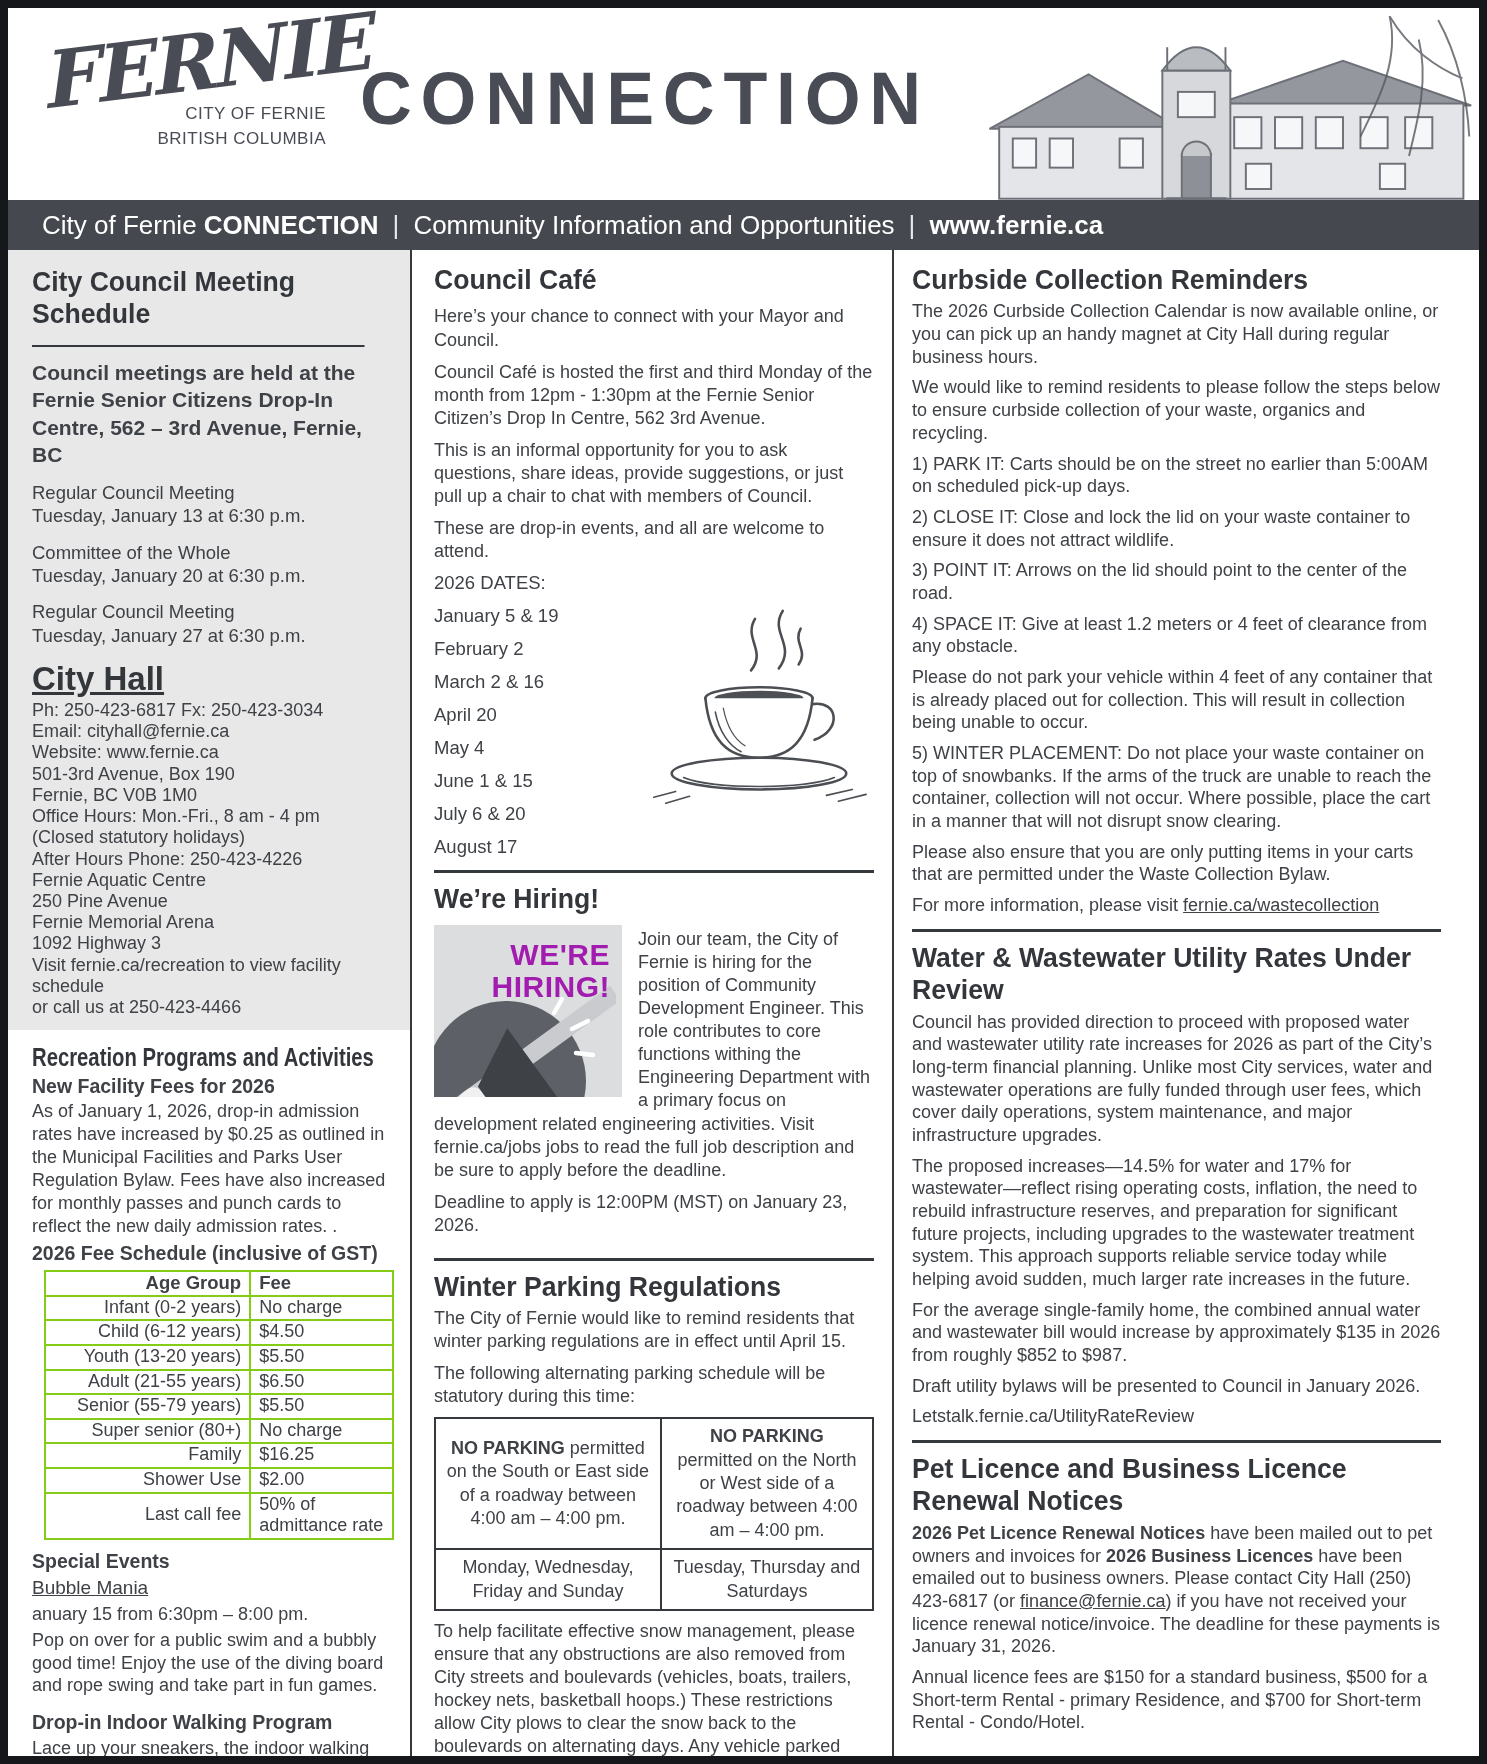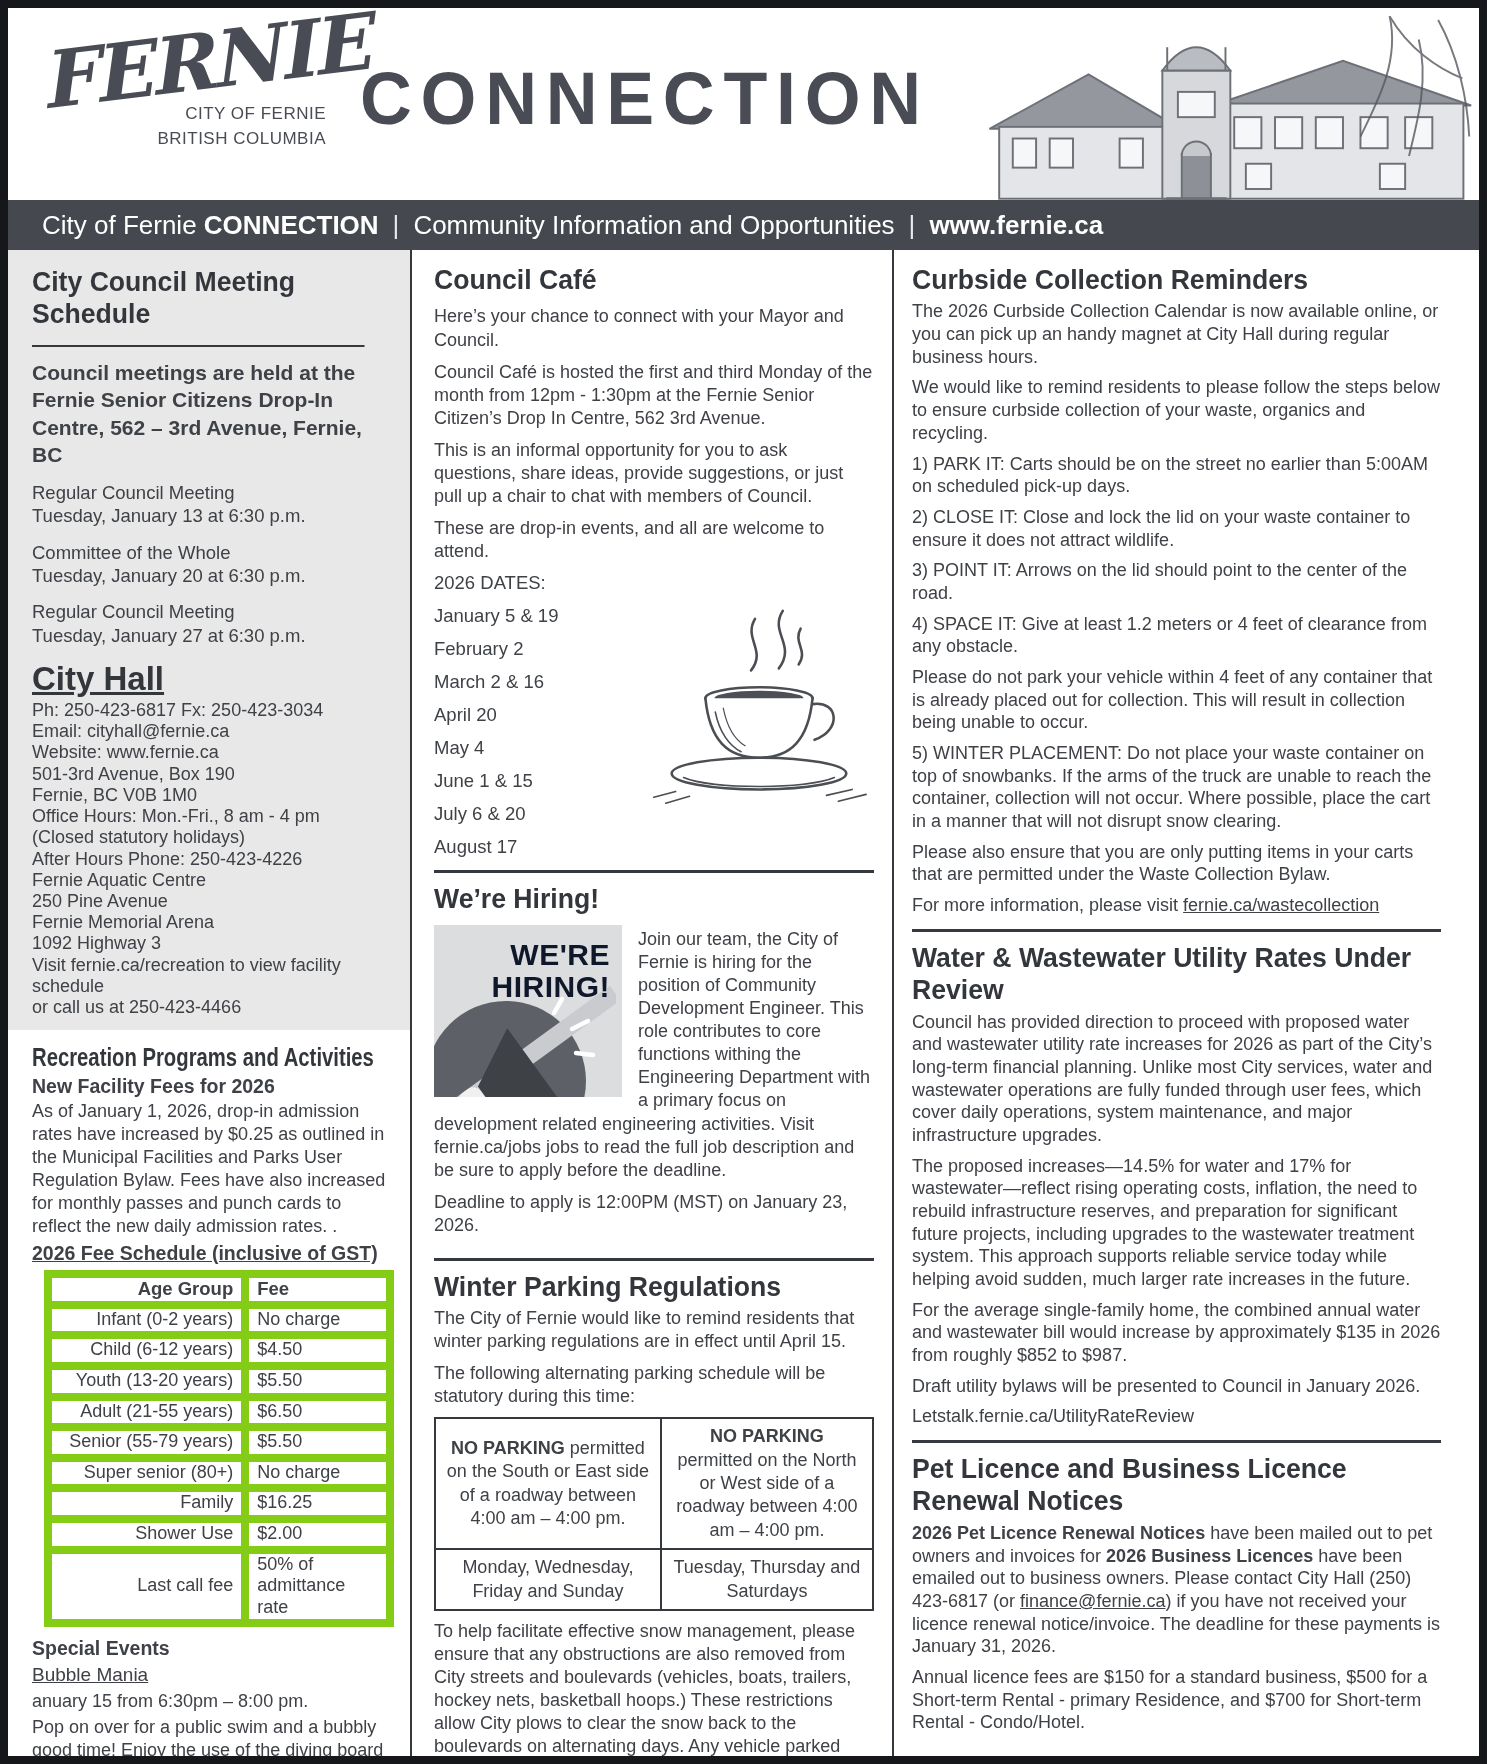--- a/index.html
+++ b/index.html
@@ -38,37 +38,37 @@
   .c1-rest{padding:2px 16px 0 24px;}
   .c1-title{border-bottom:2.5px solid #35383d;padding-bottom:14px;margin:8px 0 6px;}
   .c1-intro{font-weight:bold;font-size:21px;line-height:1.3;margin:12px 0;}
   .meeting{margin:13px 0;font-size:18.5px;line-height:1.26;}
   .cityhall-title{font-size:33px;font-weight:bold;color:#33363b;text-decoration:underline;margin:8px 0 2px;}
   .ch-line{font-size:18px;line-height:1.18;}
   .condense{font-size:26px;font-weight:bold;color:#33363b;white-space:nowrap;
         transform:scaleX(.78);transform-origin:left;margin:10px 0 0;}
   .sub-b{font-size:19.5px;font-weight:bold;margin:2px 0 0;}
   .body-sm{font-size:18px;line-height:1.27;margin:2px 0 4px;}
-  .fee-title{font-size:19.5px;font-weight:bold;text-decoration:underline;margin:4px 0 5px;}
+  .fee-title{font-size:19.5px;font-weight:bold;margin:4px 0 5px;}
   table.fee{border-collapse:collapse;margin-left:12px;}
-  table.fee td,table.fee th{border:8px solid #84cc16;font-size:18px;padding:0px 8px 1px;line-height:1.2;}
+  table.fee td,table.fee th{border:2px solid #84cc16;font-size:18px;padding:0px 8px 1px;line-height:1.2;}
   table.fee .c-age{width:198px;text-align:right;}
   table.fee .c-fee{width:128px;text-align:left;font-weight:normal;}
   table.fee th{font-size:18.5px;}
   table.fee th.c-fee{font-weight:bold;}
   .se-p{margin:3px 0;font-size:18px;line-height:1.27;}
   
   .cafe-dates{position:relative;}
   .date-line{font-size:18.5px;margin:0 0 11px;}
   .cup{position:absolute;right:-6px;top:26px;width:248px;height:238px;}
   .hire-wrap{overflow:hidden;}
   .hire-img{float:left;width:188px;height:172px;background:#dcdddf;position:relative;
         margin:6px 16px 6px 0;overflow:hidden;}
   .hire-words{position:absolute;top:14px;right:12px;text-align:right;font-weight:bold;
-        font-size:30px;line-height:1.06;color:#0f172a;letter-spacing:.5px;}
+        font-size:30px;line-height:1.06;color:#a21caf;letter-spacing:.5px;}
   .hire-svg{position:absolute;left:-8px;bottom:-34px;width:190px;height:170px;}
   table.park{border-collapse:collapse;width:100%;margin:6px 0 8px;}
   table.park td{border:2.5px solid #35383d;text-align:center;font-size:18px;line-height:1.3;padding:6px 10px;}
   
   .c3 p{margin:8px 0;line-height:1.26;}
   .water-title{margin-right:-18px;}
 </style>
 </head>
 <body>
 

